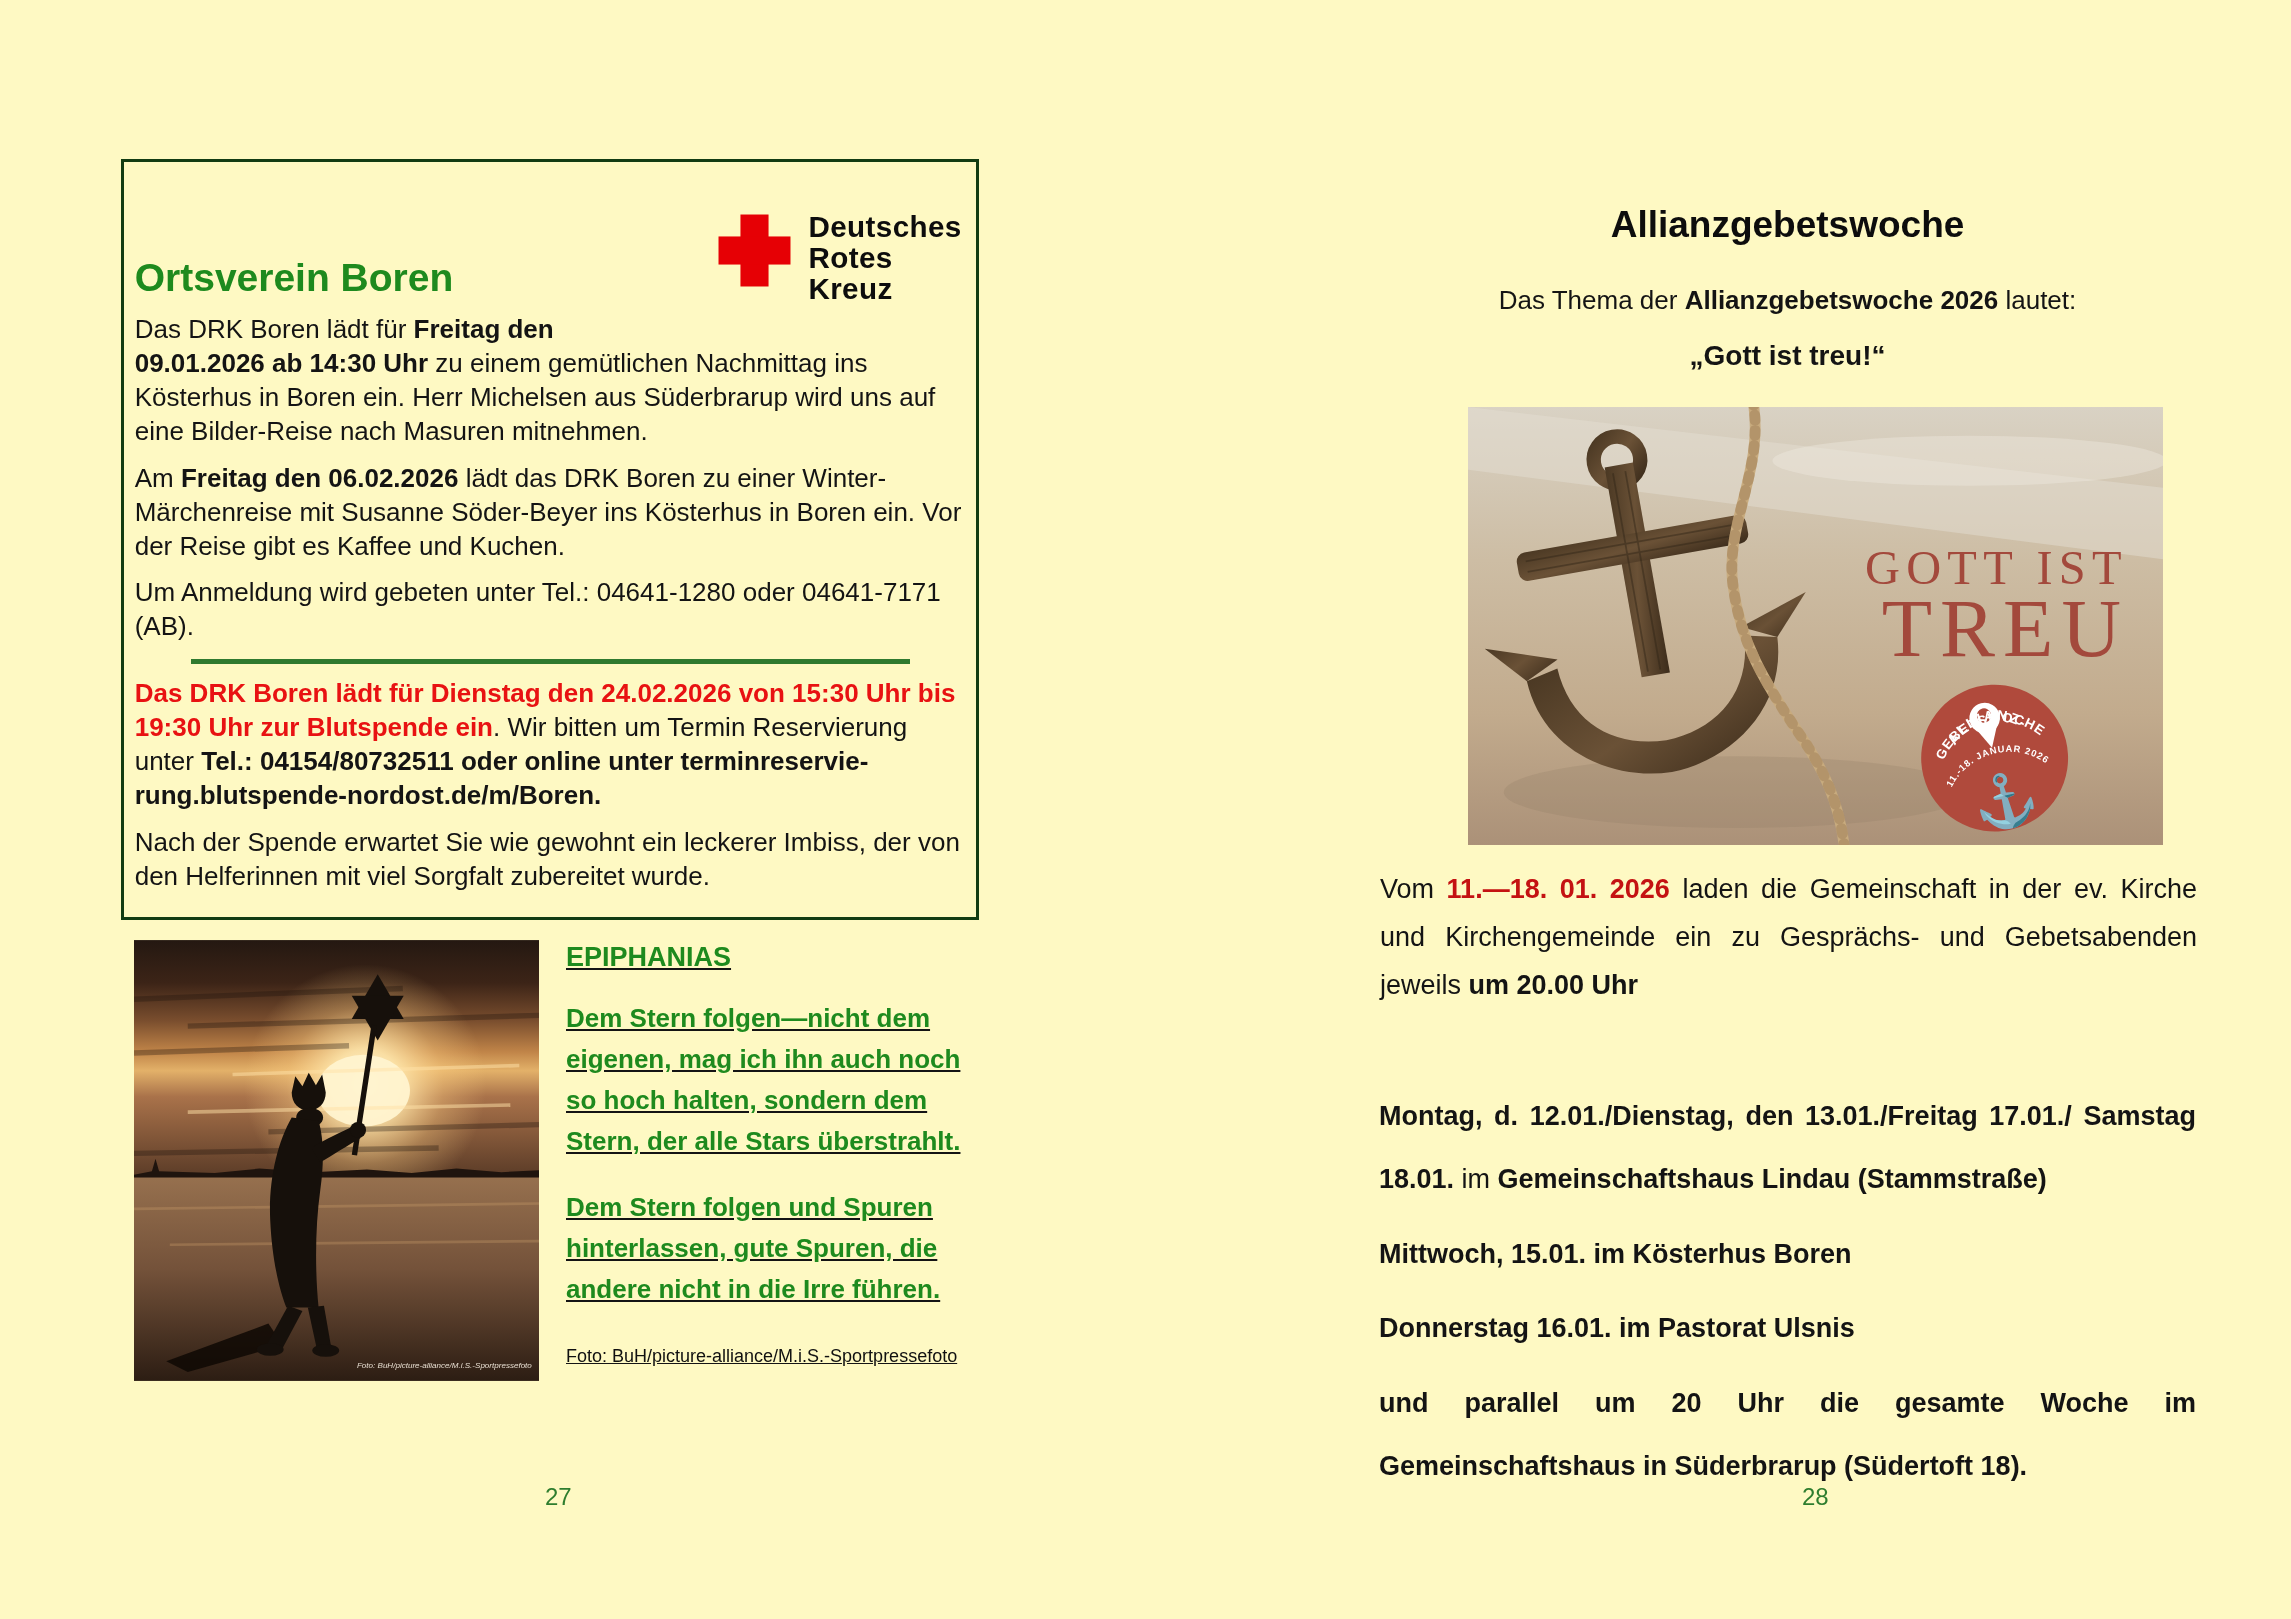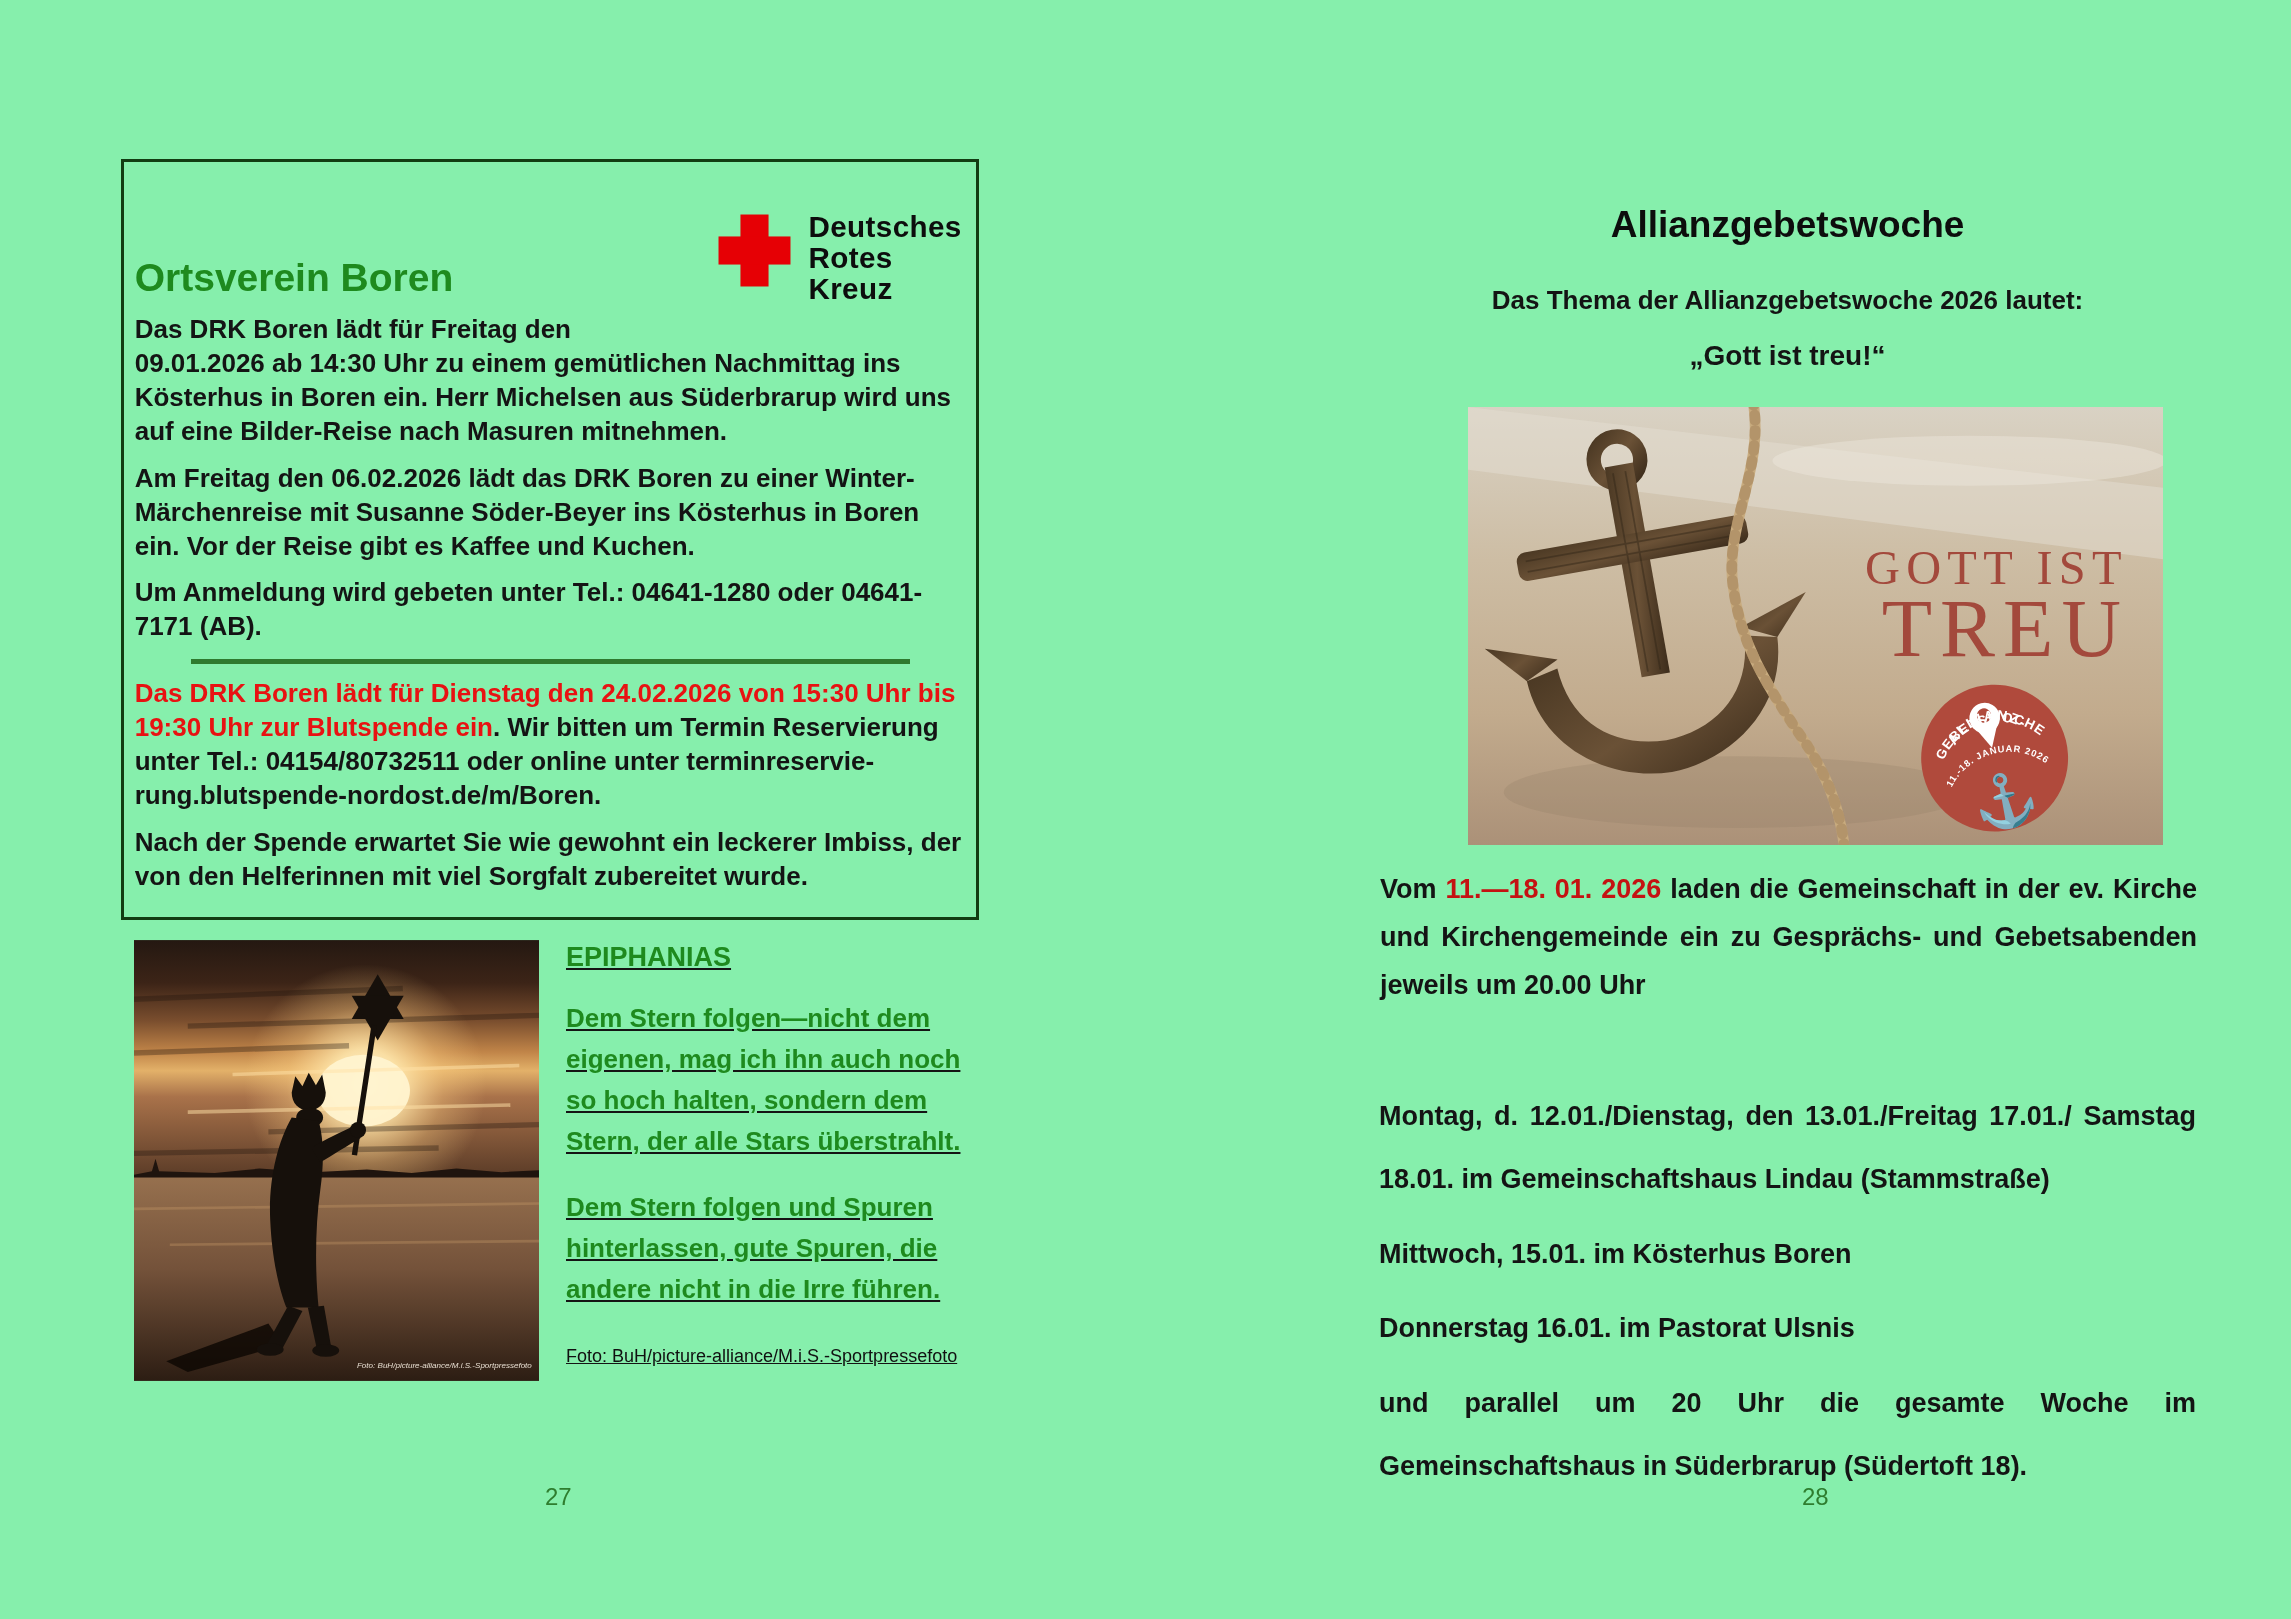--- a/index.html
+++ b/index.html
@@ -1,21 +1,21 @@
 <!DOCTYPE html>
 <html lang="de" style="font-size:14.3px"><head>
 <meta charset="utf-8">
 <style>
   html,body{margin:0;padding:0;background:#ffffff;}
   .sheet{
-    position:relative;width:2292px;height:1619px;background:#86efac;
+    position:relative;width:2292px;height:1619px;background:#fef9c3;
     font-family:"Liberation Sans",sans-serif;color:#141414;overflow:hidden;
   }
   
-  .r-n{font-weight:700;}
+  .r-n{font-weight:400;}
   .r-b{font-weight:700;}
   .r-rb{font-weight:700;}
   .drk-box .r-rb{color:#e81212;}
   .r-intro .r-rb{color:#c41212;}
 
   
   .drk-box{
     position:absolute;left:121px;top:159px;width:858px;height:761px;
     border:3.6px solid #123c12;box-sizing:border-box;padding:12.5px 12.5px 0 10.7px;
   }

